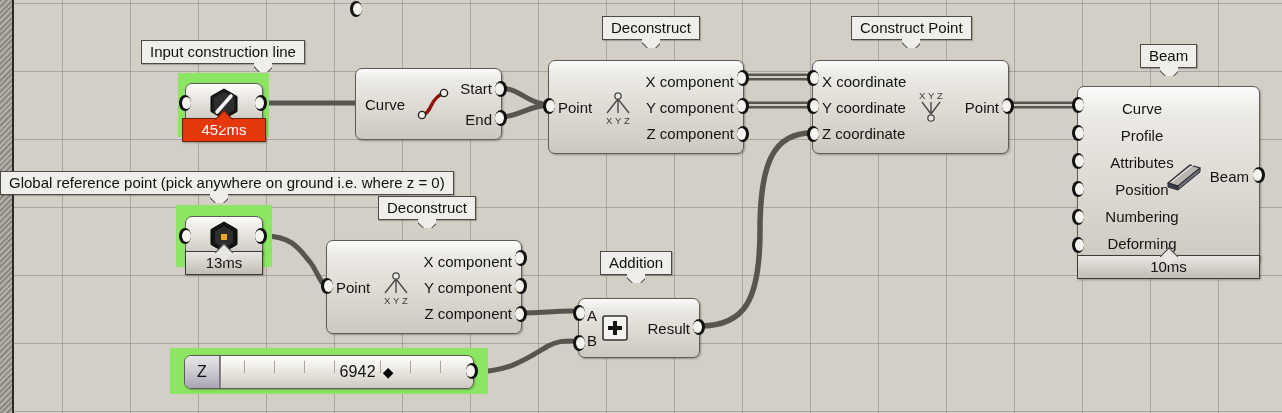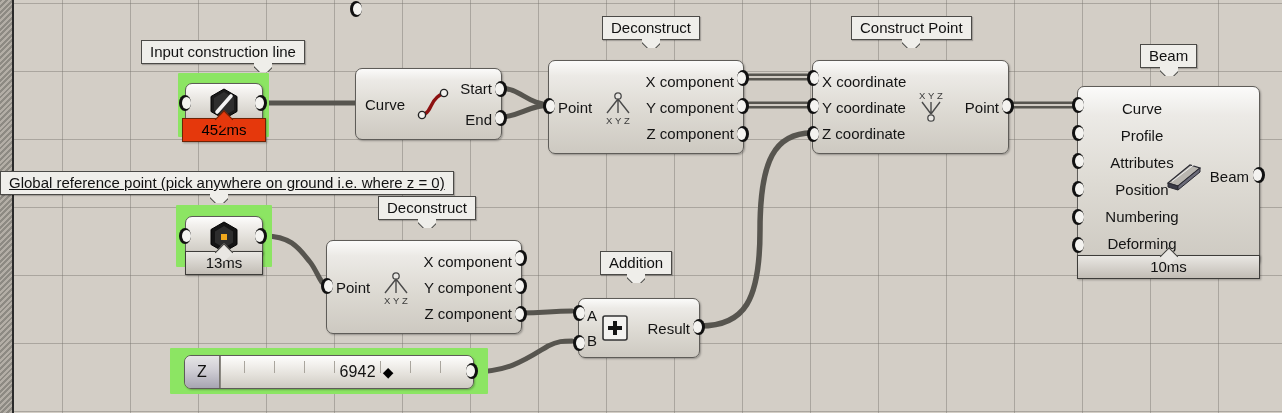--- a/index.html
+++ b/index.html
@@ -94,21 +94,21 @@
     box-shadow:1px 1px 2px rgba(0,0,0,.28);
     display:flex;align-items:center;justify-content:center;
   }
 
   
   .timer{
     position:absolute;z-index:7;text-align:center;font-size:15px;color:#111;
     border:1px solid #3d3c39;padding:2px 0 3px 0;
     box-shadow:1px 1px 2px rgba(0,0,0,.3);
   }
-  .timer.red{background:#e5380c;color:#000000;border-color:#6d2305;}
+  .timer.red{background:#e5380c;color:#ffffff;border-color:#6d2305;}
   .timer.grey{background:linear-gradient(to bottom,#e9e7e3,#c2bdb5);}
   .timer .tnotch{
     position:absolute;left:50%;transform:translateX(-50%) rotate(45deg);
     top:-6px;width:12px;height:12px;
   }
   .timer.red .tnotch{background:#e5380c;border-left:1px solid #6d2305;border-top:1px solid #6d2305;}
   .timer.grey .tnotch{background:#e9e7e3;border-left:1px solid #3d3c39;border-top:1px solid #3d3c39;}
 
   
   .slider-track{
@@ -302,21 +302,21 @@
   </div>
   <div class="timer grey" style="left:1077px;top:255px;width:181px;">
     <span class="tnotch"></span>
     <span>10ms</span>
   </div>
   <div class="callout" style="left:1140px;top:44px;">
     <span>Beam</span>
     <span class="notch"></span>
   </div>
 
-  <div class="callout wide" style="left:0px;top:171px;text-decoration:underline;">
+  <div class="callout wide" style="left:0px;top:171px;">
     <span>Global reference point (pick anywhere on ground i.e. where z = 0)</span>
     <span class="notch" style="left:auto;right:225px;transform:none;"></span>
   </div>
 
   <div class="halo" style="left:176px;top:205px;width:96px;height:62px;"></div>
   <div class="capsule" style="left:185px;top:216px;width:76px;height:40px;">
     <svg width="40" height="34" viewBox="0 0 40 34">
       <polygon points="20,2 33,9.5 33,24.5 20,32 7,24.5 7,9.5" fill="#141414" stroke="#000" stroke-width="1"></polygon>
       <polygon points="20,6 29,11.5 29,22.5 20,28 11,22.5 11,11.5" fill="#2d2d2d"></polygon>
       <rect x="17" y="14" width="6" height="6" fill="#f0a81c"></rect>

